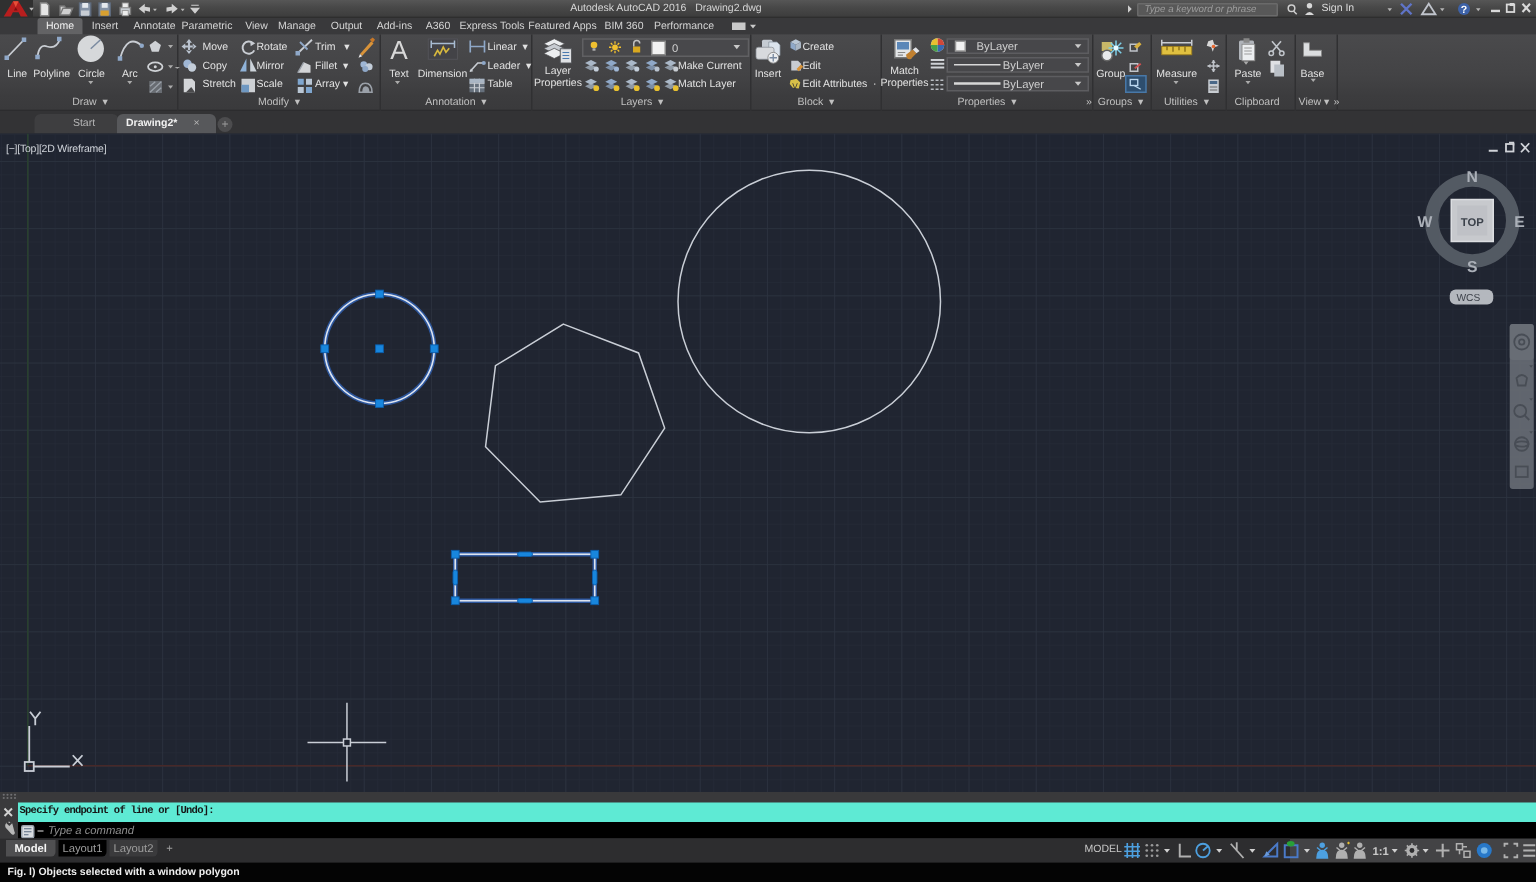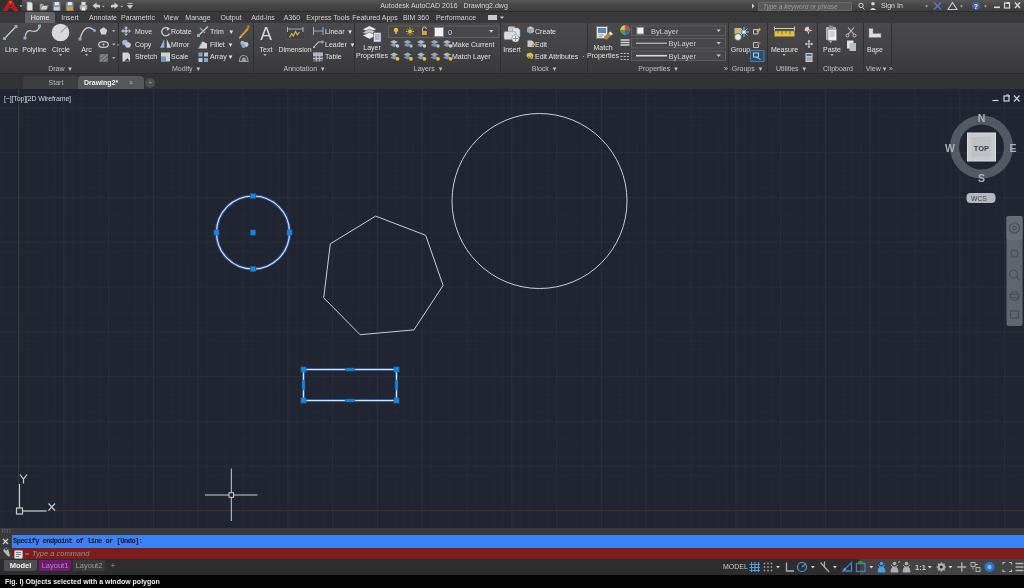--- a/index.html
+++ b/index.html
@@ -25,23 +25,23 @@
 
 #filetabs{left:0;top:74px;width:1024px;height:15px;background:#333335;}
 #tabstart{left:23px;top:2px;width:56px;padding-left:10px;height:13px;background:#3e3e40;border-radius:4px 4px 0 0;color:#b5b5b5;font-size:7px;line-height:13px;text-align:center;}
 #tabdwg{left:78px;top:2px;width:66px;height:13px;background:#57585b;border-radius:4px 4px 0 0;color:#f2f2f2;font-size:7px;font-weight:bold;line-height:13px;text-align:center;}
 #tabplus{left:145px;top:4px;width:10px;height:10px;background:#4c4c4e;border-radius:5px;color:#9a9a9a;font-size:8px;line-height:10px;text-align:center;}
 
 #viewport{left:0;top:89px;width:1024px;height:439px;background:#202531;}
 
 #cmdtop{left:0;top:528px;width:1024px;height:7px;background:#39393b;}
 #cmdstrip{left:0;top:528px;width:12px;height:31px;background:#3a3a3c;}
-#cmdhist{left:12px;top:535px;width:1012px;height:13px;background:#3b82f6;color:#161616;font-family:"Liberation Mono",monospace;font-size:7px;font-weight:bold;line-height:13px;letter-spacing:-0.5px;}
+#cmdhist{left:12px;top:535px;width:1012px;height:13px;background:#5eead4;color:#161616;font-family:"Liberation Mono",monospace;font-size:7px;font-weight:bold;line-height:13px;letter-spacing:-0.5px;}
 #cmdhist span{left:1px;}
-#cmdin{left:12px;top:548px;width:1012px;height:11px;background:#7f1d1d;}
+#cmdin{left:12px;top:548px;width:1012px;height:11px;background:#000000;}
 #cmdin .ph{left:20px;top:0;font-size:7.5px;font-style:italic;color:#8f8f8f;line-height:11px;}
 
 #statusbar{left:0;top:559px;width:860px;height:16px;background:#2d2d2f;}
 .mtab{top:0.5px;height:11px;font-size:7.5px;line-height:11px;text-align:center;}
 
 #caption{left:0;top:575px;width:1024px;height:13px;background:#040404;color:#f0f0f0;font-size:7px;font-weight:bold;line-height:13px;}
 #caption span{left:5px;}
 </style>
 </head>
 <body>
@@ -523,21 +523,21 @@
   <div id="cmdin">
     <svg style="left:2px;top:1.5px;" width="16" height="9" viewBox="0 0 16 9">
       <rect x="0.5" y="0.5" width="8" height="8" rx="1" fill="#d9dce0" stroke="#9aa2ac"></rect>
       <path d="M2 2.5 h5 M2 4.5 h5 M2 6.5 h3" stroke="#5a6a80" stroke-width="0.8"></path>
       <path d="M11 4 h4" stroke="#9a9a9a" stroke-width="1"></path>
     </svg>
     <span class="ph t">Type a command</span>
   </div>
   <div id="statusbar">
     <div class="mtab t" style="left:4px;width:33px;background:#4f4f51;color:#f5f5f5;font-weight:bold;border-radius:0 0 3px 0;">Model</div>
-    <div class="mtab t" style="left:39px;width:32px;background:#701a75;color:#9d9d9d;border-radius:0 0 3px 0;">Layout1</div>
+    <div class="mtab t" style="left:39px;width:32px;background:#000000;color:#9d9d9d;border-radius:0 0 3px 0;">Layout1</div>
     <div class="mtab t" style="left:73px;width:32px;background:#3a3a3c;color:#9d9d9d;border-radius:0 0 3px 0;">Layout2</div>
     <div class="mtab t" style="left:108px;width:10px;color:#9d9d9d;">+</div>
     <span class="t" style="left:723px;top:2px;font-size:7px;color:#c8c8c8;line-height:12px;">MODEL</span>
     <svg style="left:748px;top:1px;" width="276" height="14" viewBox="0 0 276 14">
       <g stroke="#4da0e0" stroke-width="1.1">
         <path d="M3.5 2 V12 M7 2 V12 M10.5 2 V12 M1.5 4.5 H12 M1.5 7.5 H12 M1.5 10.5 H12"></path>
       </g>
       <g fill="#9a9a9a">
         <circle cx="16.5" cy="3.5" r="0.9"></circle>
           <circle cx="20" cy="3.5" r="0.9"></circle>

